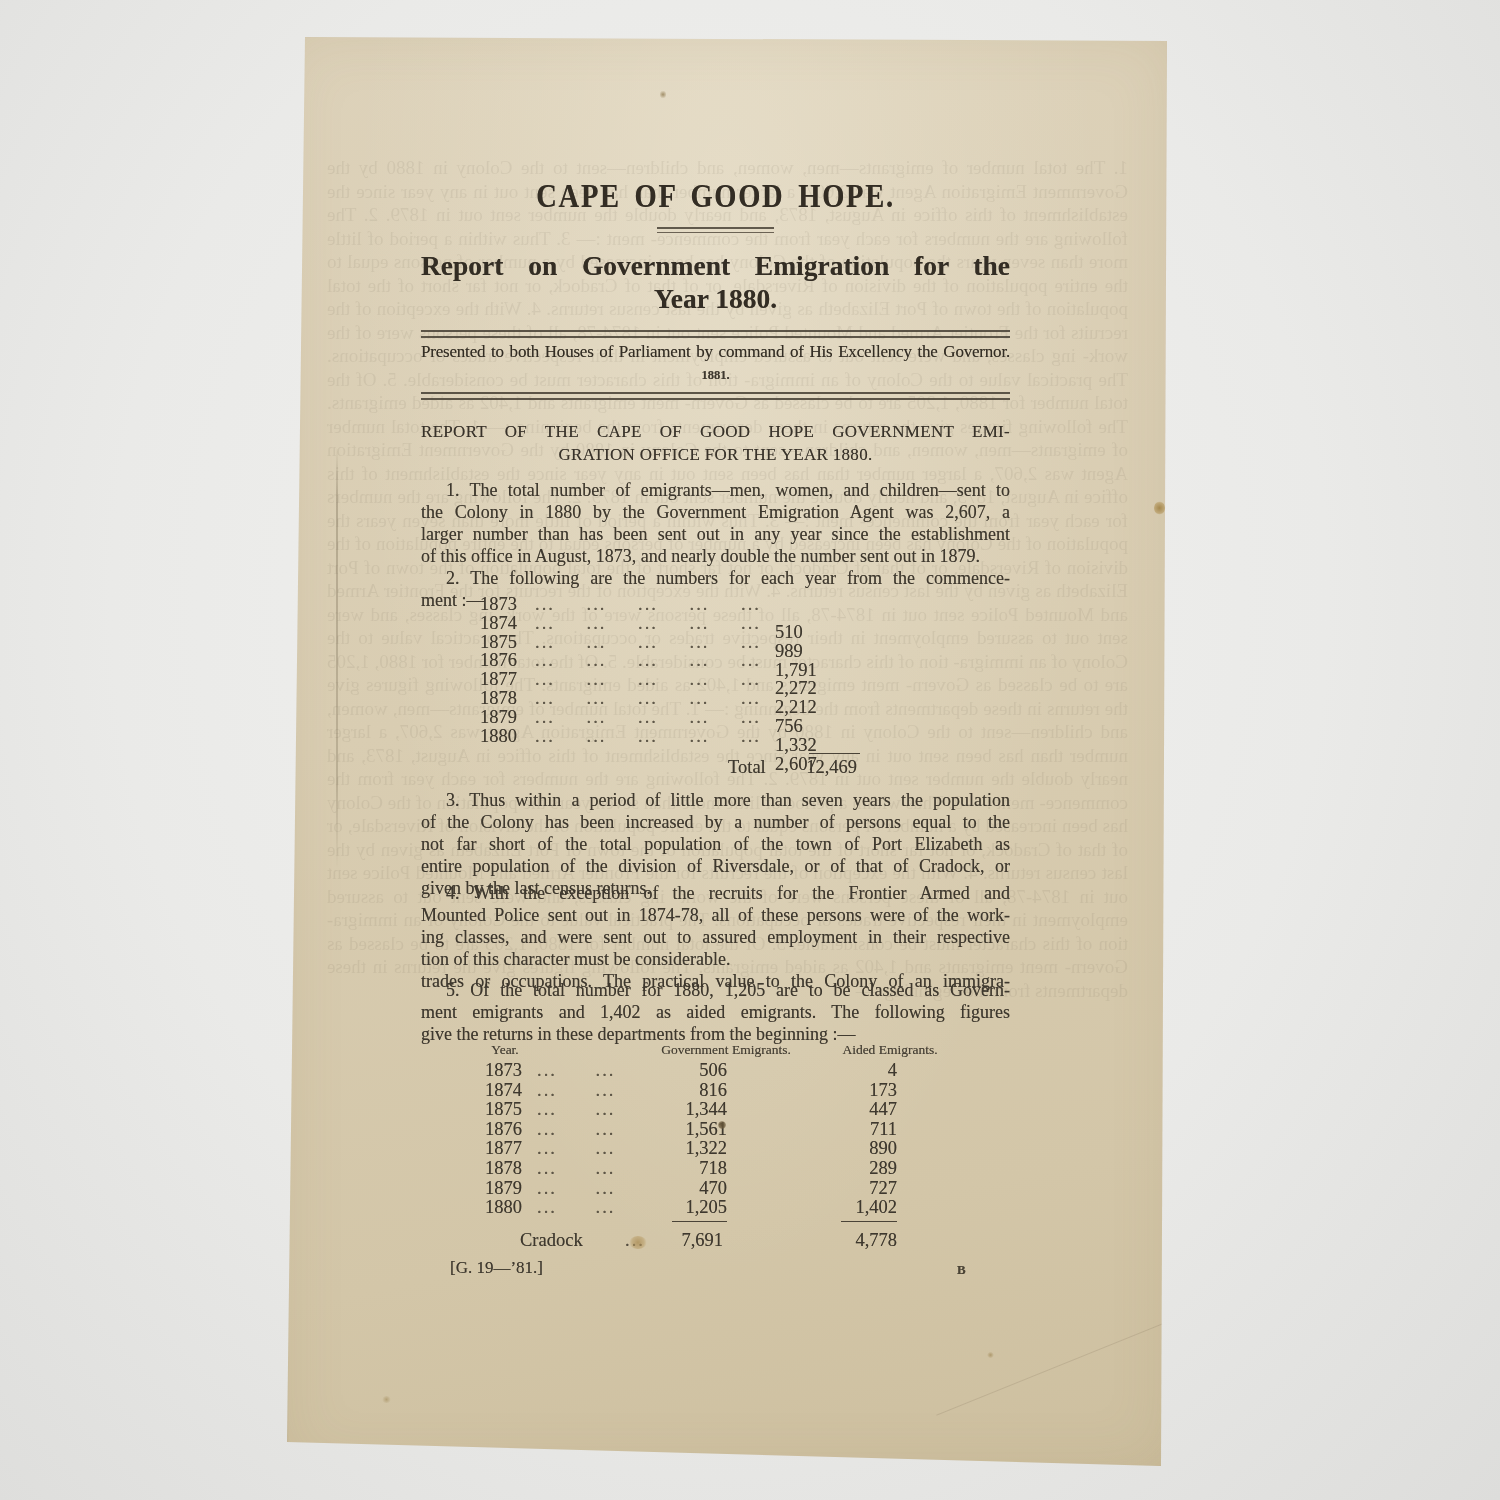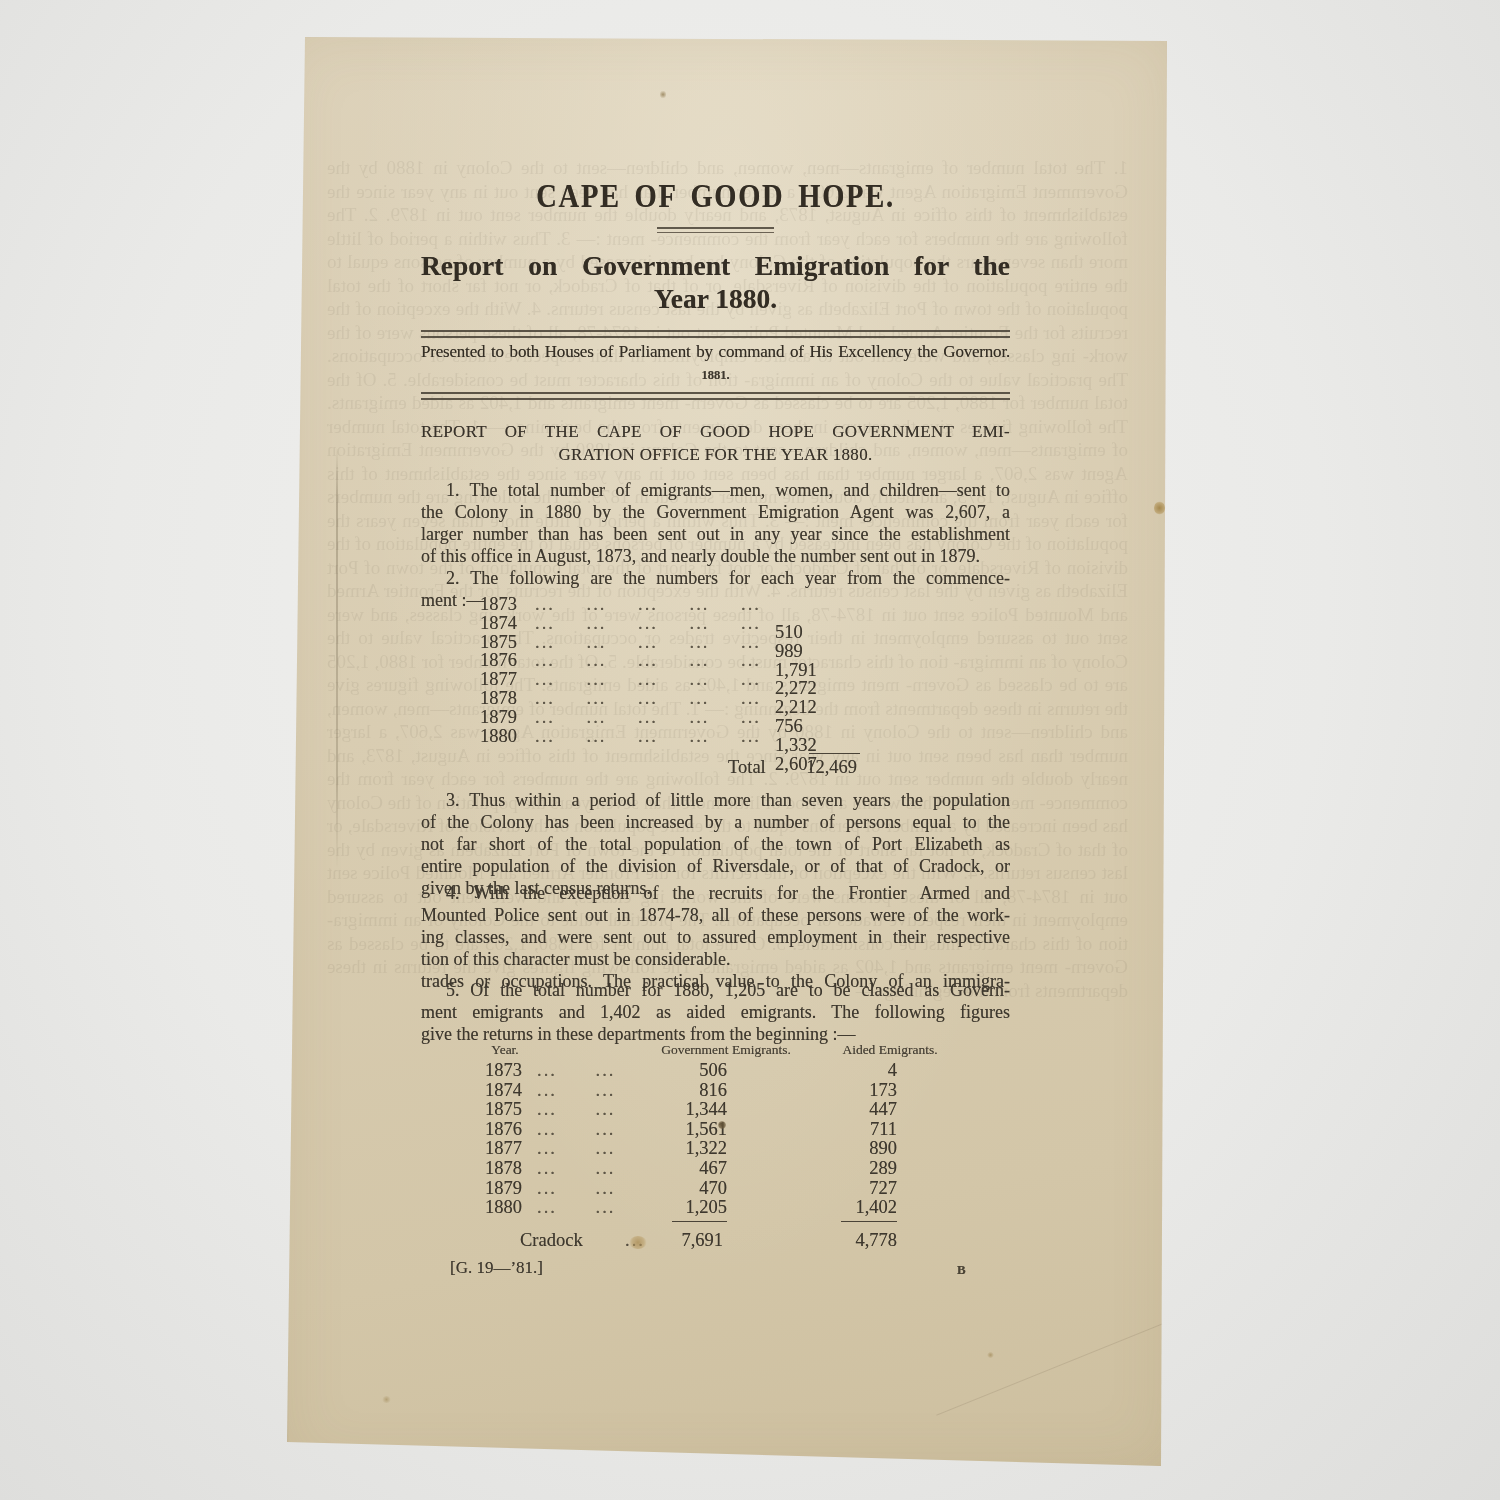--- a/index.html
+++ b/index.html
@@ -253,21 +253,21 @@
           </div>
           <div class="t2row">
             <span class="t2y">1877</span>
             <span class="t2d">... ...</span>
             <span class="t2g">1,322</span>
             <span class="t2a">890</span>
           </div>
           <div class="t2row">
             <span class="t2y">1878</span>
             <span class="t2d">... ...</span>
-            <span class="t2g">467</span>
+            <span class="t2g">718</span>
             <span class="t2a">289</span>
           </div>
           <div class="t2row">
             <span class="t2y">1879</span>
             <span class="t2d">... ...</span>
             <span class="t2g">470</span>
             <span class="t2a">727</span>
           </div>
           <div class="t2row">
             <span class="t2y">1880</span>

